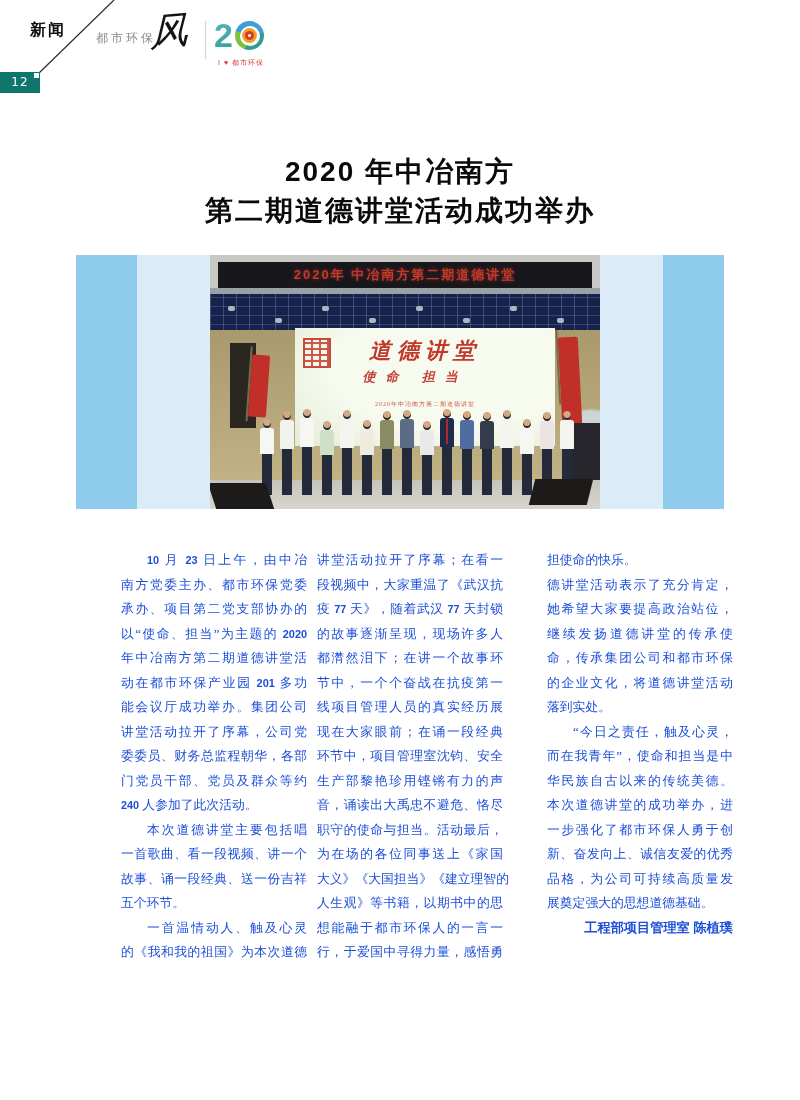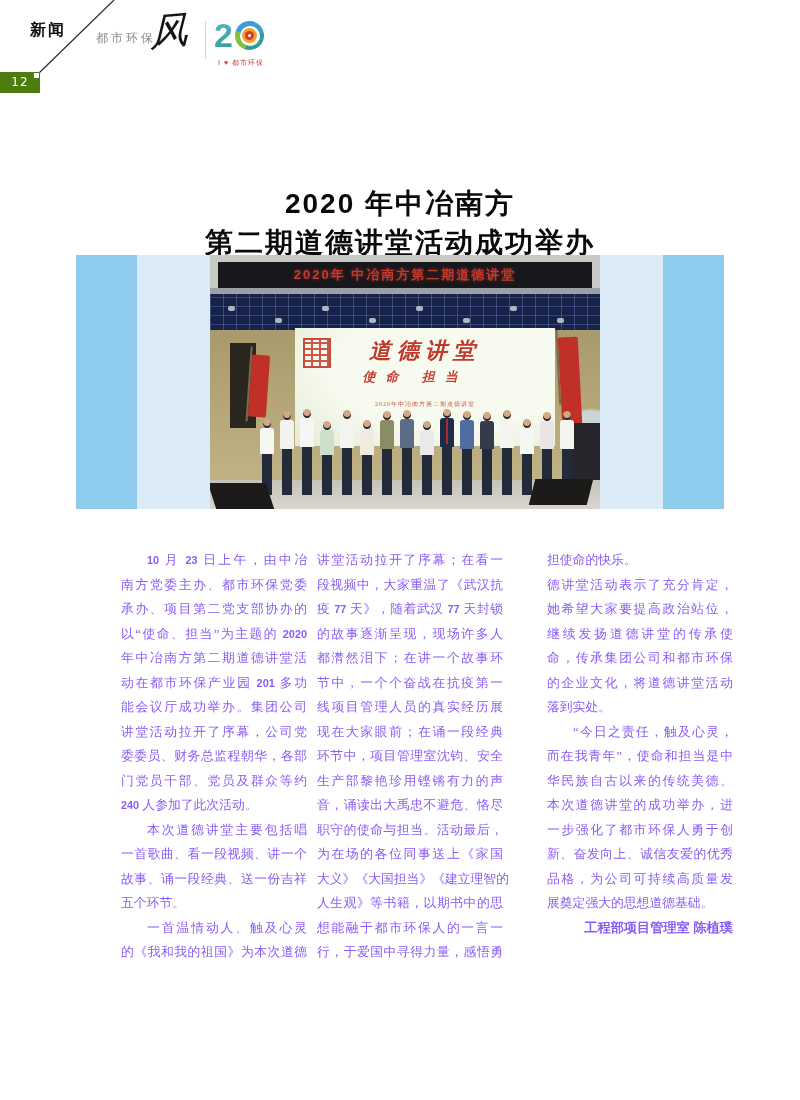--- a/index.html
+++ b/index.html
@@ -30,21 +30,21 @@
   .logo20 .zero .w{position:absolute;left:4.5px;top:4.5px;width:20px;height:20px;border-radius:50%;background:#fff;}
   .logo20 .zero .o{position:absolute;left:7px;top:7px;width:15px;height:15px;border-radius:50%;background:#f0a12c;}
   .logo20 .zero .r{position:absolute;left:10px;top:10px;width:9px;height:9px;border-radius:50%;background:#d43c2a;}
   .logo20 .zero .d{position:absolute;left:13px;top:13px;width:3px;height:3px;border-radius:50%;background:#fff;}
   .anniv-sub{left:218px;top:58px;font-size:7px;color:#cf3a30;letter-spacing:1px;
       font-family:"Liberation Sans",sans-serif;}
 
   
   .headline{left:0;top:152px;width:800px;text-align:center;
       font-family:"Liberation Sans","DejaVu Sans",sans-serif;font-weight:700;
-      font-size:28px;line-height:39px;color:#0a0a0a;letter-spacing:2px;margin-top:32px;}
+      font-size:28px;line-height:39px;color:#0a0a0a;letter-spacing:2px;}
 
   
   .bar{top:255px;height:254px;}
   .bar.outer{background:#8ecbec;width:61px;}
   .bar.inner{background:#dcebf8;width:73px;}
   .bar.l-outer{left:76px;} .bar.l-inner{left:137px;}
   .bar.r-inner{left:600px;} .bar.r-outer{left:663px;}
 
   .photo{left:210px;top:255px;width:390px;height:254px;background:#c8c8c4;overflow:hidden;}
   .photo-inner{position:absolute;inset:0;filter:blur(0.4px);border-radius:28px;}
@@ -83,42 +83,42 @@
   .ph-speaker.left{left:2px;top:228px;transform:skewX(18deg);}
   .ph-speaker.right{left:322px;top:224px;transform:skewX(-14deg);}
   .person{position:absolute;width:18px;}
   .person .head{position:absolute;left:5px;top:0;width:8px;height:9px;border-radius:50%;
       background:#d3a886;box-shadow:0 -2px 0 0 #2b2b2b inset;}
   .person .torso{position:absolute;left:2px;top:9px;width:14px;border-radius:3px 3px 0 0;}
   .person .tie{position:absolute;left:8.2px;top:10px;width:1.6px;height:14px;}
   .person .legs{position:absolute;left:4px;width:10px;background:#232a3a;}
 
   
-  .col{width:186px;top:548px;font-size:12.8px;color:#8b5cf6;}
+  .col{width:186px;top:548px;font-size:12.8px;color:#1d4ed8;}
   .col-0{left:121px;} .col-1{left:317px;} .col-2{left:513px;margin-left:34px;}
   .tline{height:24.5px;line-height:24.5px;text-align:justify;text-align-last:justify;
       white-space:nowrap;overflow:visible;}
   .tline.pend{text-align-last:left;}
   .tline.alright{text-align-last:right;}
   .tline.indent{padding-left:26px;}
   .tline.bold{font-weight:700;font-family:"Liberation Sans","DejaVu Sans",sans-serif;font-size:13.2px;}
   .tline .num{font-family:"Liberation Sans","DejaVu Sans",sans-serif;font-weight:700;font-size:.85em;}
 </style>
 </head>
 <body>
 
 <div class="page">
 
   <div class="abs section-label">新闻</div>
 
   <svg class="abs diag-line" width="90" height="80">
     <line x1="8" y1="74" x2="84" y2="0" stroke="#2c2c2c" stroke-width="1.2"></line>
   </svg>
 
-  <div class="abs page-tab" style="background:#4d7c0f;text-decoration:underline;">
+  <div class="abs page-tab" style="background:#0f766e;text-decoration:underline;">
     <div class="num">12</div>
     <div class="corner"></div>
   </div>
 
   <div class="abs brand-name">都市环保</div>
   <div class="abs brand-calligraphy">风</div>
   <div class="abs brand-divider"></div>
 
   <div class="abs logo20">
     <div class="two">2</div>

